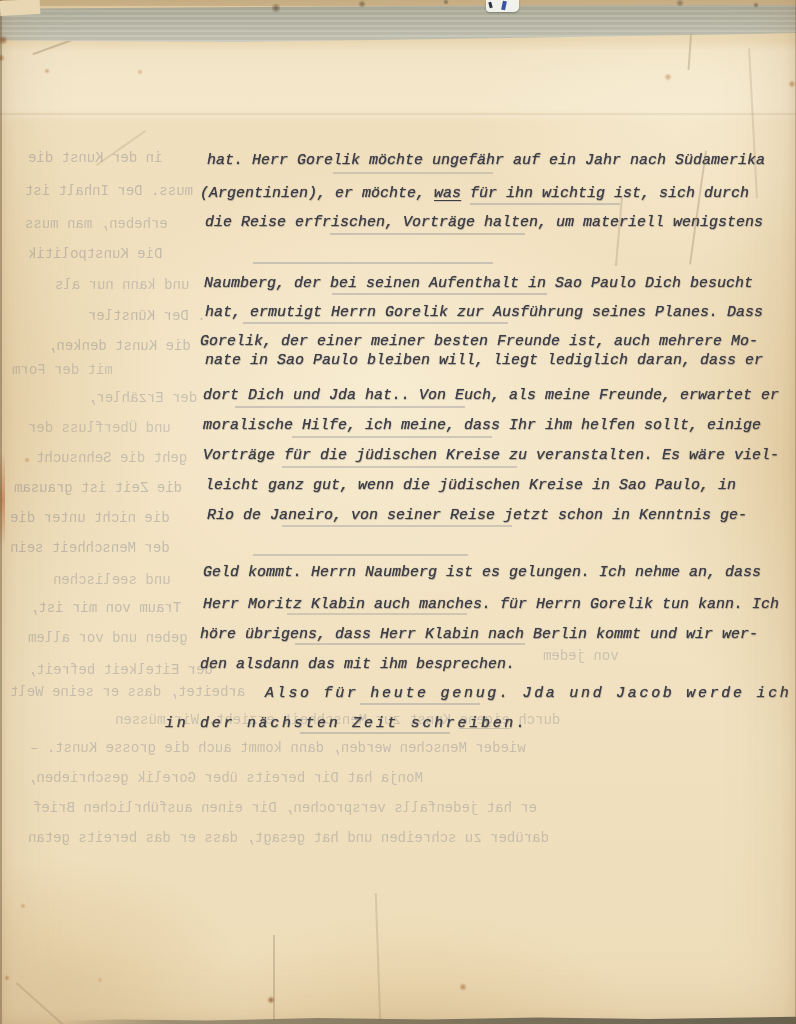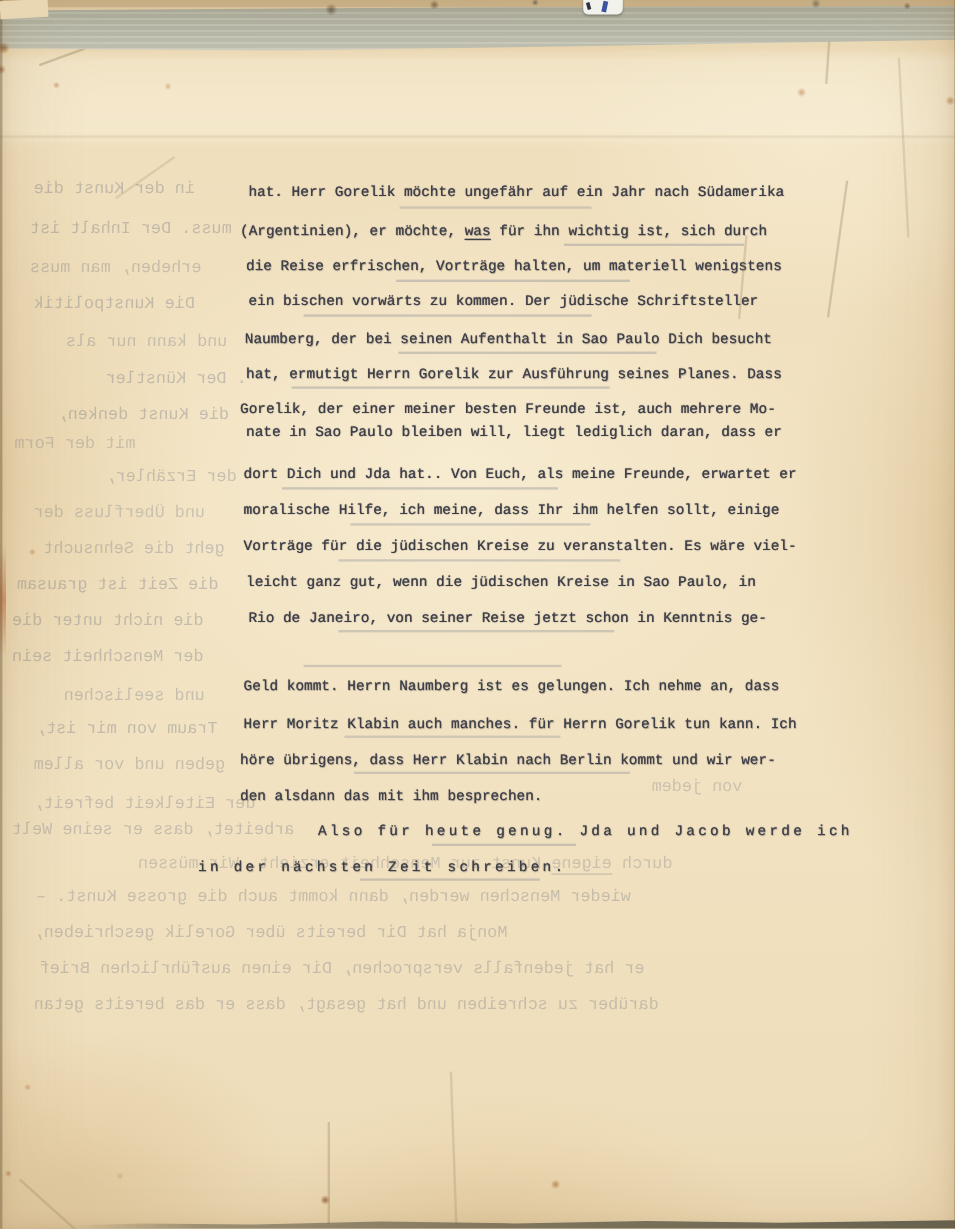--- a/index.html
+++ b/index.html
@@ -34,22 +34,22 @@
       transform:rotate(-3deg);z-index:6;}
   .paper-tag{position:absolute;left:486px;top:0;width:33px;height:12px;background:#f2f2ec;
       border-radius:0 0 5px 4px;box-shadow:0 1px 2px rgba(60,60,50,.4);z-index:7;}
   .paper-tag .blue-mark{position:absolute;left:16px;top:1px;width:4px;height:9px;background:#3a55a0;
       transform:rotate(12deg);}
   .paper-tag .dark-mark{position:absolute;left:3px;top:2px;width:3px;height:6px;background:#2c3242;
       transform:rotate(-15deg);}
   .bottom-edge{position:absolute;bottom:0;left:60px;right:0;height:10px;
       background:linear-gradient(to right, rgba(98,100,88,0), rgba(98,100,88,.55) 15%, rgba(90,92,80,.8) 60%, #5f6156);
       clip-path:polygon(0 100%,0 70%,8% 55%,20% 65%,35% 40%,50% 55%,65% 35%,80% 50%,100% 28%,100% 100%);}
-  .typed-line{position:absolute;font-size:12px;line-height:17px;color:#3e3e47;white-space:pre;
-      text-shadow:0 0 .8px rgba(62,62,72,.85), .5px .5px .7px rgba(62,62,72,.35);}
+  .typed-line{position:absolute;font-size:15px;line-height:17px;color:#3e3e47;white-space:pre;
+      text-shadow:0 0 .8px rgba(62,62,72,.85), .5px .5px .7px rgba(62,62,72,.35);font-style:italic;}
   .typed-line .uline{text-decoration:underline;text-underline-offset:3px;}
   .bleed-line{position:absolute;font-size:14px;line-height:16px;white-space:pre;
       color:rgba(100,108,128,.55);transform:scaleX(-1);filter:blur(.4px);}
   .bleed-line .uline{border-bottom:1px solid rgba(100,108,128,.55);}
   .ghost-underline{position:absolute;height:2px;background:rgba(110,118,138,1);filter:blur(.5px);}
   .crease{position:absolute;width:2px;background:rgba(138,120,90,1);}
   .spot{position:absolute;border-radius:50%;}
   .layer{position:absolute;inset:0;}
 </style>
 </head>
@@ -101,21 +101,20 @@
         <div class="ghost-underline" style="left: 253px; top: 554px; width: 215px; opacity: 0.28;"></div>
         <div class="ghost-underline" style="left: 287px; top: 613px; width: 180px; opacity: 0.25;"></div>
         <div class="ghost-underline" style="left: 295px; top: 643px; width: 230px; opacity: 0.28;"></div>
         <div class="ghost-underline" style="left: 360px; top: 703px; width: 120px; opacity: 0.3;"></div>
         <div class="ghost-underline" style="left: 300px; top: 732px; width: 150px; opacity: 0.3;"></div>
       </div>
     <div class="layer" id="typed-layer">
         <div class="typed-line" style="left: 207px; top: 152px;">hat. Herr Gorelik möchte ungefähr auf ein Jahr nach Südamerika</div>
         <div class="typed-line" style="left: 200px; top: 185px;">(Argentinien), er möchte, <span class="uline">was</span> für ihn wichtig ist, sich durch</div>
         <div class="typed-line" style="left: 205px; top: 214px;">die Reise erfrischen, Vorträge halten, um materiell wenigstens</div>
-        <div class="typed-line" style="left: 207px; top: 243px;">ein bischen vorwärts zu kommen. Der jüdische Schriftsteller</div>
         <div class="typed-line" style="left: 204px; top: 275px;">Naumberg, der bei seinen Aufenthalt in Sao Paulo Dich besucht</div>
         <div class="typed-line" style="left: 205px; top: 304px;">hat, ermutigt Herrn Gorelik zur Ausführung seines Planes. Dass</div>
         <div class="typed-line" style="left: 200px; top: 333px;">Gorelik, der einer meiner besten Freunde ist, auch mehrere Mo-</div>
         <div class="typed-line" style="left: 205px; top: 352px;">nate in Sao Paulo bleiben will, liegt lediglich daran, dass er</div>
         <div class="typed-line" style="left: 203px; top: 387px;">dort Dich und Jda hat.. Von Euch, als meine Freunde, erwartet er</div>
         <div class="typed-line" style="left: 203px; top: 417px;">moralische Hilfe, ich meine, dass Ihr ihm helfen sollt, einige</div>
         <div class="typed-line" style="left: 203px; top: 447px;">Vorträge für die jüdischen Kreise zu veranstalten. Es wäre viel-</div>
         <div class="typed-line" style="left: 205px; top: 477px;">leicht ganz gut, wenn die jüdischen Kreise in Sao Paulo, in</div>
         <div class="typed-line" style="left: 207px; top: 507px;">Rio de Janeiro, von seiner Reise jetzt schon in Kenntnis ge-</div>
         <div class="typed-line" style="left: 203px; top: 596px;">Herr Moritz Klabin auch manches. für Herrn Gorelik tun kann. Ich</div>

